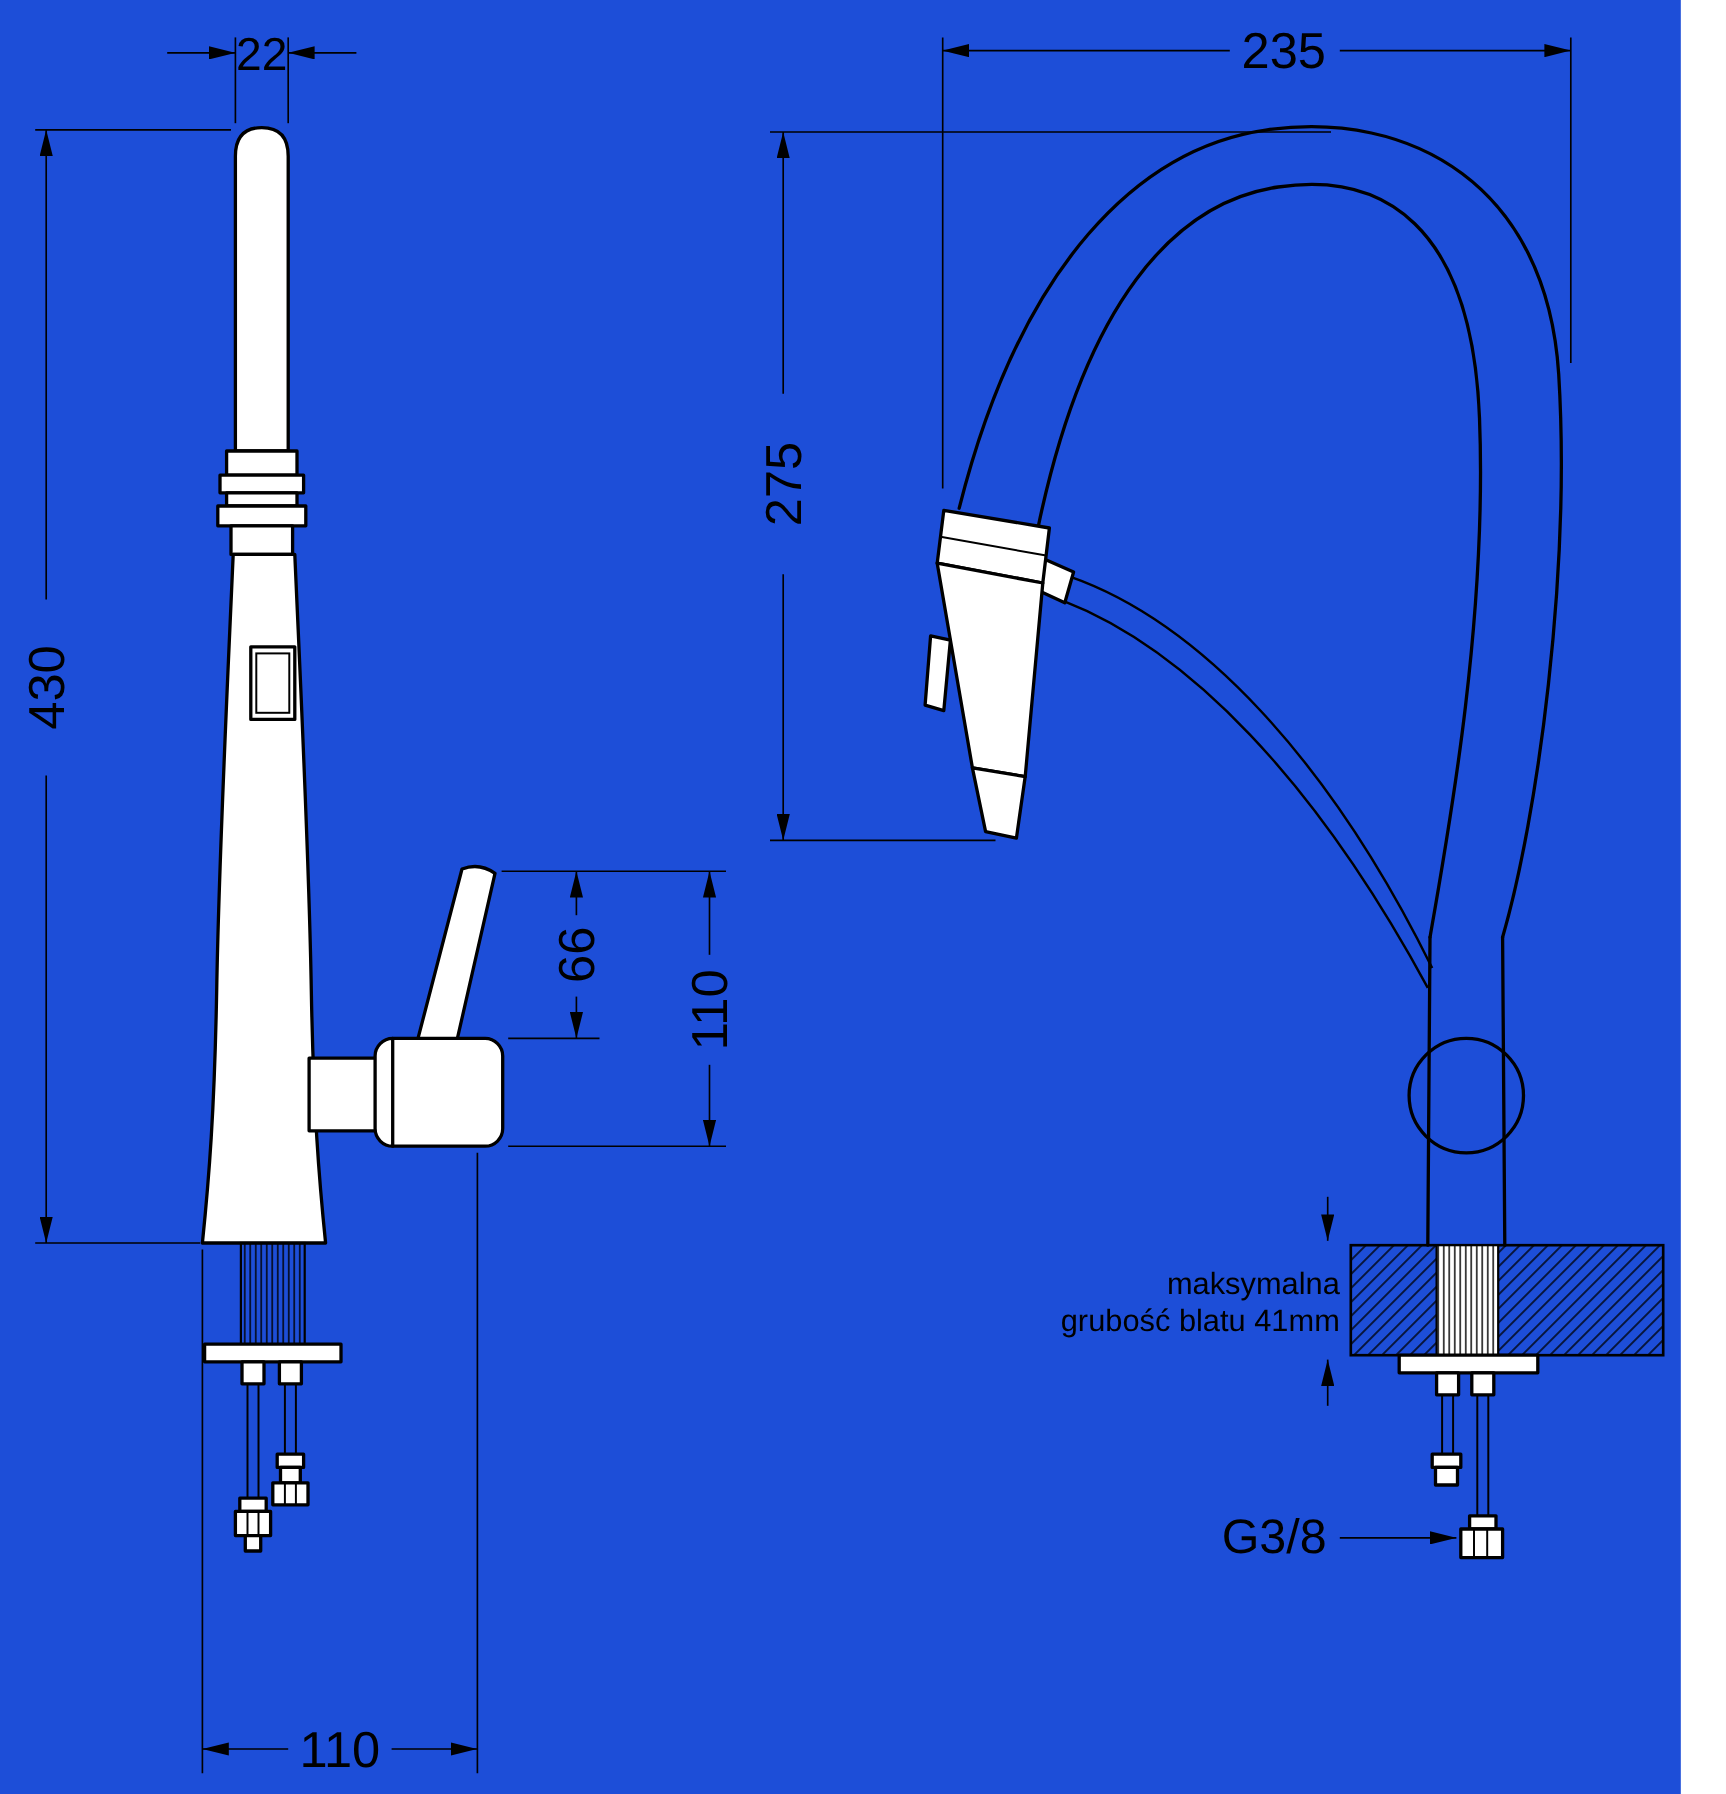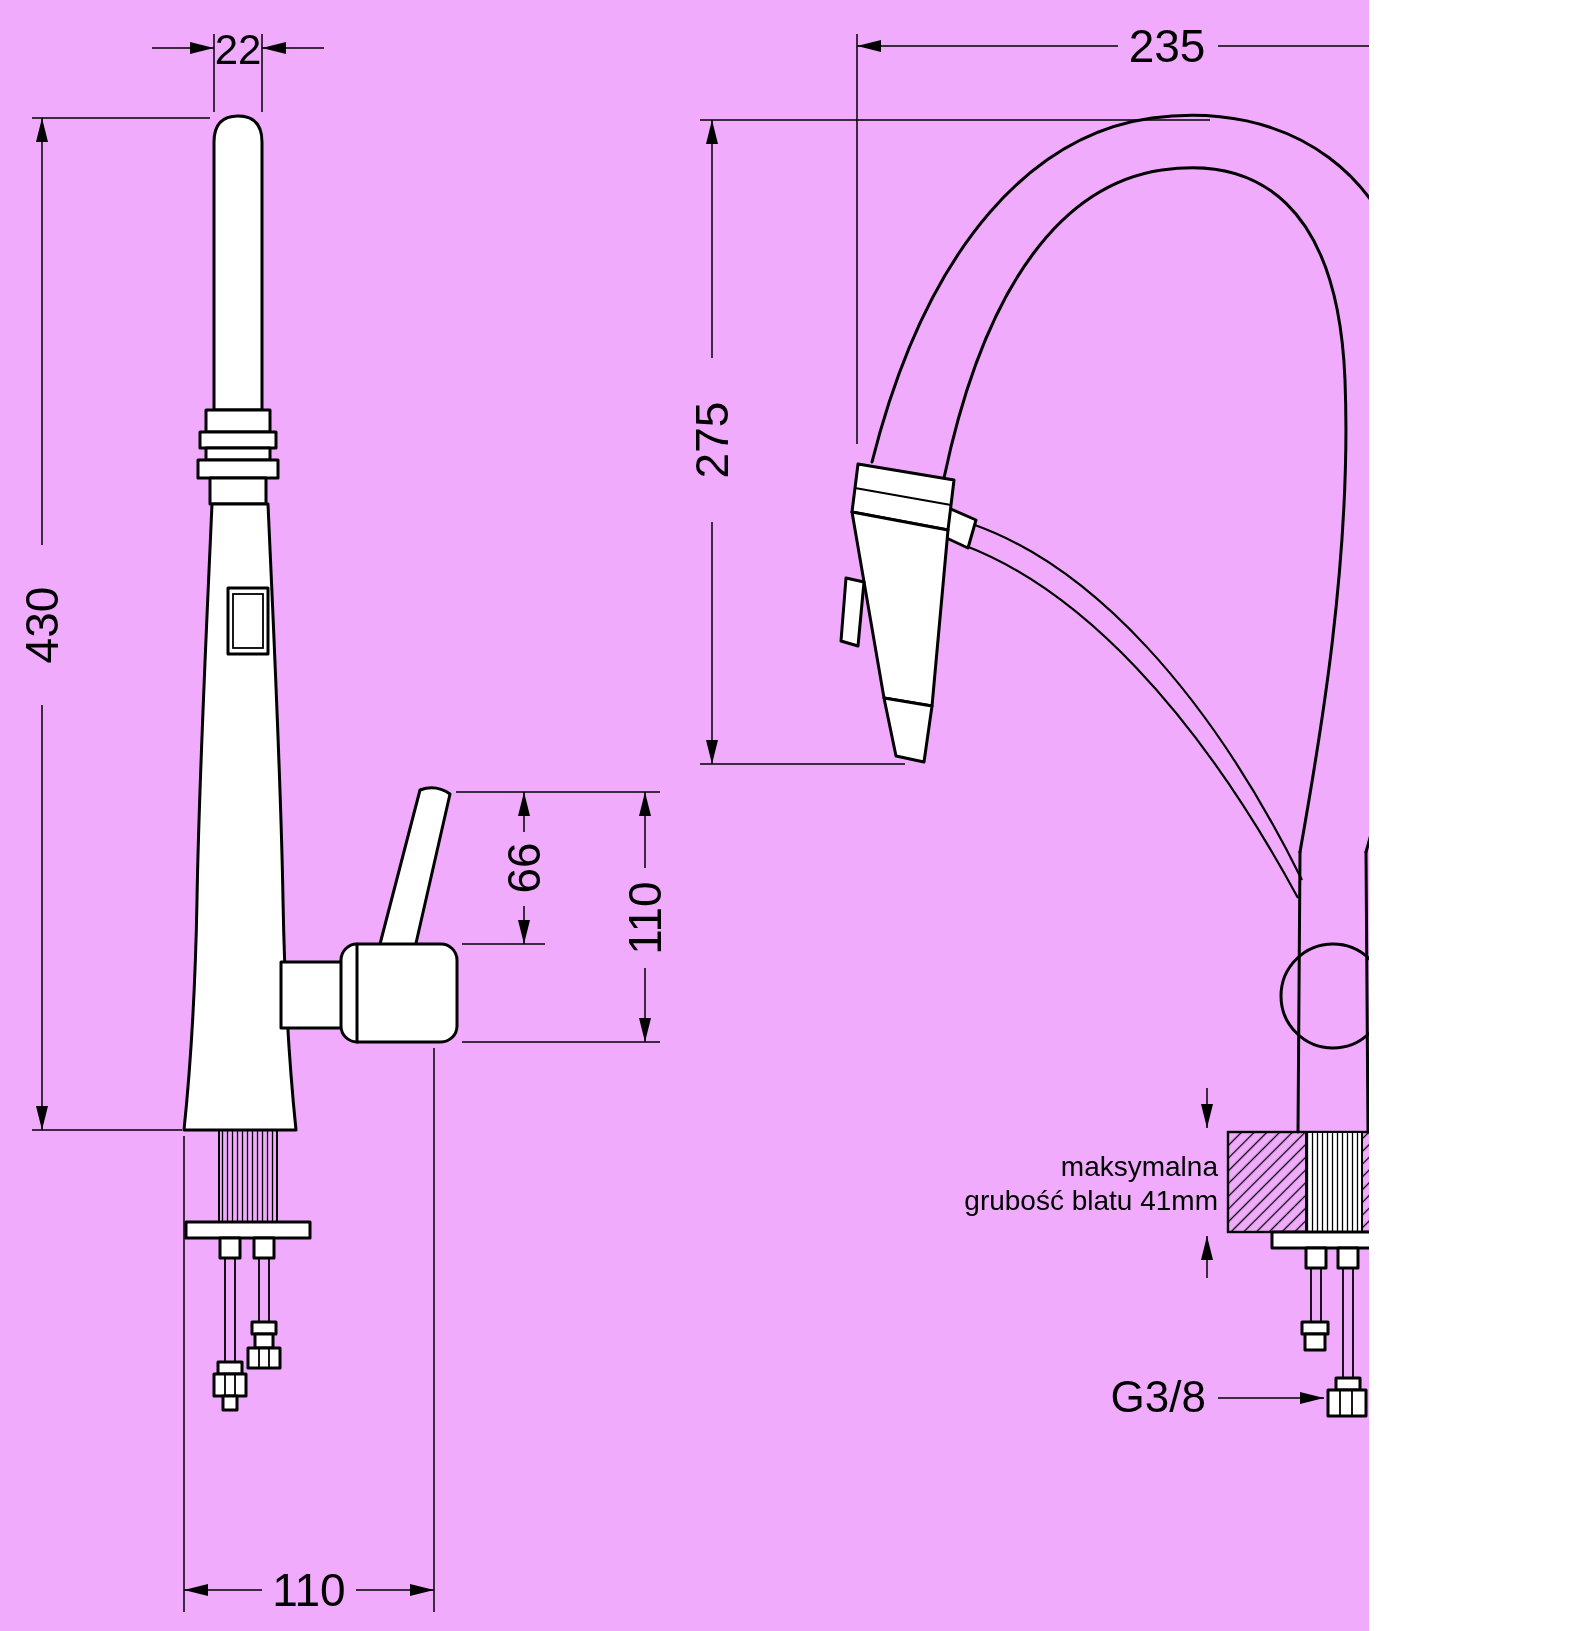--- a/index.html
+++ b/index.html
@@ -1,16 +1,16 @@
 <!DOCTYPE html>
 <html><head>
 <meta charset="utf-8">
 <style>
   html,body{margin:0;padding:0;background:#ffffff;}
-  .stage{position:relative;width:1369px;height:1631px;background:#f0abfc;overflow:hidden;
+  .stage{position:relative;width:1528px;height:1631px;background:#1d4ed8;overflow:hidden;
          font-family:"Liberation Sans",sans-serif;}
   svg{display:block;}
   .ol   {fill:none;stroke:#000;stroke-width:3;stroke-linejoin:round;stroke-linecap:round;}
   .olf  {fill:#fff;stroke:#000;stroke-width:3;stroke-linejoin:round;}
   .thin {fill:none;stroke:#000;stroke-width:1.8;}
   .hose {fill:none;stroke:#000;stroke-width:2.2;}
   .dim  {fill:none;stroke:#000;stroke-width:1.5;}
   .dimtext {font-family:"Liberation Sans",sans-serif;font-size:46px;fill:#000;}
   .dimtext-s {font-family:"Liberation Sans",sans-serif;font-size:42px;fill:#000;}
   .notetext {font-family:"Liberation Sans",sans-serif;font-size:28px;fill:#000;}

